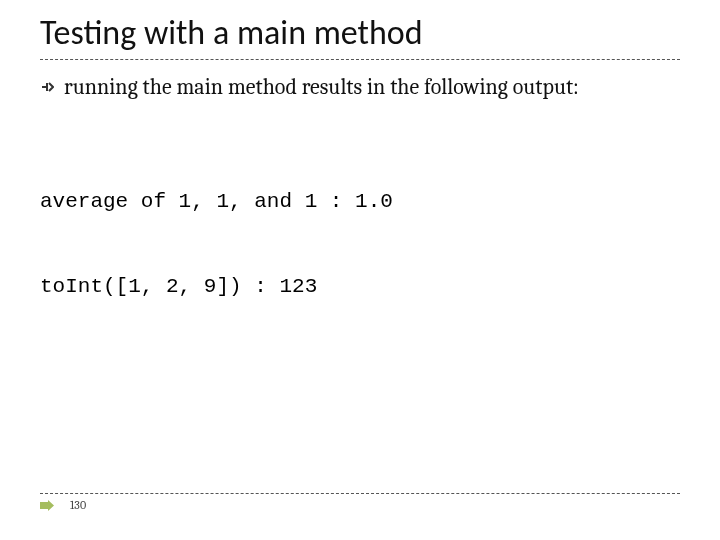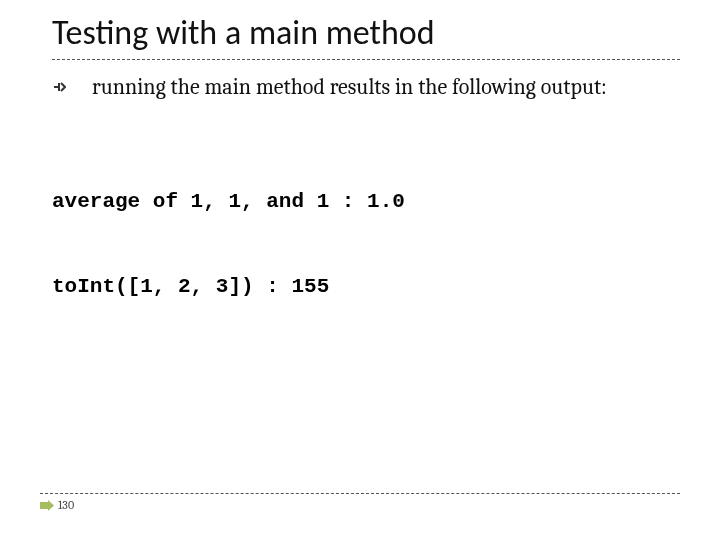--- a/index.html
+++ b/index.html
@@ -10,21 +10,20 @@
     background: #ffffff;
     font-family: Calibri, "Segoe UI", Arial, sans-serif;
     color: #000;
     overflow: hidden;
   }
   .slide {
     position: relative;
     width: 720px;
     height: 540px;
     box-sizing: border-box;
-    padding-left: 12px;
   }
   .title-block {
     padding: 12px 40px 0 40px;
   }
   .title {
     font-size: 34px;
     font-weight: 400;
     color: #111;
     margin: 0 0 6px 0;
   }
@@ -33,56 +32,55 @@
     border-top: 1.5px dashed #555;
     margin: 0;
   }
   .body-block {
     padding: 14px 40px 0 40px;
     font-family: Cambria, Georgia, "Times New Roman", serif;
   }
   .bullet-row {
     display: flex;
     align-items: flex-start;
-    gap: 26px;
+    gap: 10px;
   }
   .bullet-icon {
     flex: 0 0 auto;
     margin-top: 6px;
     color: #3a3a3a;
   }
   .bullet-text {
     font-size: 22px;
     line-height: 1.25;
     color: #111;
   }
   .code-block {
     padding: 30px 40px 0 40px;
     font-family: Consolas, "Courier New", monospace;
     font-size: 21px;
     line-height: 1.35;
     color: #000;
     white-space: pre;
-    font-weight: bold;
   }
   .footer {
     position: absolute;
     left: 40px;
     right: 40px;
     bottom: 28px;
   }
   .footer hr {
     border: none;
     border-top: 1.5px dashed #555;
     margin: 0 0 4px 0;
   }
   .footer-row {
     display: flex;
     align-items: center;
-    gap: 4px;
+    gap: 16px;
     text-align: center;
   }
   .arrow-icon {
     color: #8aa53b;
     display: inline-flex;
     align-items: center;
   }
   .page-num {
     font-family: Cambria, Georgia, serif;
     font-size: 12px;
@@ -107,21 +105,21 @@
           <line x1="7" y1="3" x2="7" y2="11" stroke="#333" stroke-width="2"></line>
           <polyline points="9,3 13,7 9,11" fill="none" stroke="#333" stroke-width="2"></polyline>
         </svg>
       </span>
       <div class="bullet-text">running the main method results in the following output:</div>
     </div>
   </div>
 
   <div class="code-block">
     <div>average of 1, 1, and 1 : 1.0</div>
-    <div>toInt([1, 2, 3]) : 155</div>
+    <div>toInt([1, 2, 9]) : 123</div>
   </div>
 
   <div class="footer">
     <hr>
     <div class="footer-row">
       <span class="arrow-icon">
         <svg width="14" height="11" viewBox="0 0 14 11">
           <polygon points="0,2 8,2 8,0 14,5.5 8,11 8,9 0,9" fill="#a5bd5f"></polygon>
         </svg>
       </span>

